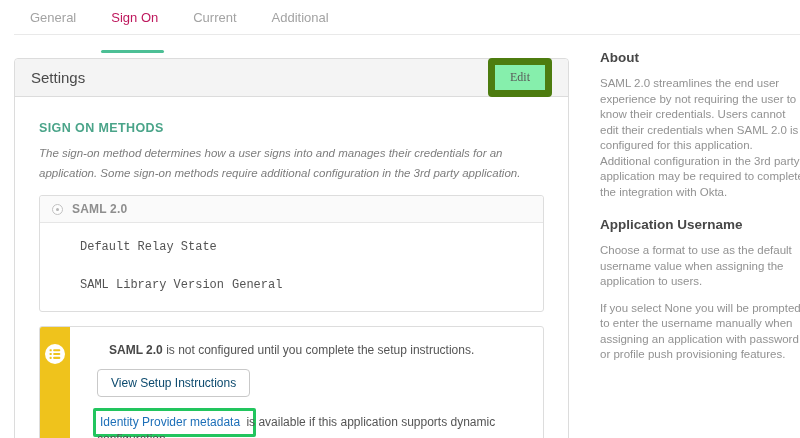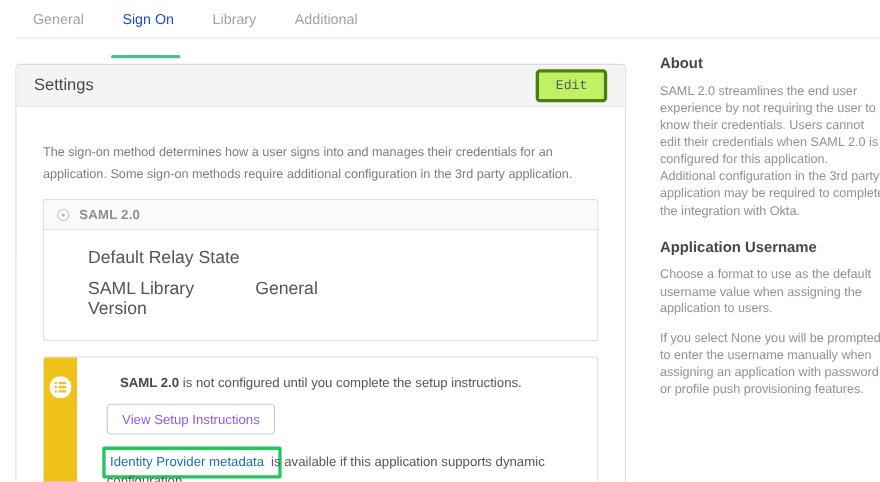--- a/index.html
+++ b/index.html
@@ -5,62 +5,62 @@
   * { margin:0; padding:0; box-sizing:border-box; }
   html,body { width:800px; height:438px; background:#ffffff; overflow:hidden;
               font-family:"Liberation Sans", sans-serif; }
   .page { position:relative; width:800px; height:438px; background:#fff; }
 
   
   .tabbar { position:absolute; left:14px; top:0; right:0; height:35px;
             border-bottom:1px solid #e9e9e9; display:flex; align-items:center; padding-left:14px; }
   .tab { position:relative; margin-right:31px; font-size:13px; color:#a3a3a3;
          cursor:pointer; padding:26px 2px; }
-  .tab.active .tab-label { color:#1d4ed8; }
+  .tab.active .tab-label { color:#be185d; }
   .tab-underline { position:absolute; left:-8px; right:-4px; bottom:-2px; height:3px;
                    background:#4cbf95; border-radius:2px; }
 
   
   .panel { position:absolute; left:14px; top:58px; width:555px; min-height:372px;
            border:1px solid #dcdcdc; border-radius:4px; background:#fff; }
   .panel-header { height:38px; background:#f4f4f4; border-bottom:1px solid #dcdcdc;
                   border-radius:4px 4px 0 0; display:flex; align-items:center; padding:0 16px; }
   .panel-title { font-size:15px; color:#4a4a4a;text-align:right; }
-  .edit-btn { margin-left:auto; background:#bef264; border:3px solid #4d7c0f; border-radius:4px;
+  .edit-btn { margin-left:auto; background:#86efac; border:7px solid #4d7c0f; border-radius:4px;
               padding:5px 15px; font-size:12px; color:#5a5a5a; cursor:pointer;
-              font-family:Liberation Mono, monospace; }
+              font-family:Liberation Serif, serif; }
   .panel-body { padding:24px 24px 0 24px; }
 
   .section-heading { color:#4aa489; font-size:12.5px; font-weight:bold; letter-spacing:0.4px; }
-  .section-desc { margin-top:8px; font-size:11.5px; color:#7d7d7d; line-height:20px; max-width:510px; }
+  .section-desc { margin-top:8px; font-size:11.5px; color:#7d7d7d; line-height:20px; max-width:510px;font-style:italic; }
 
   .accordion { margin-top:12px; border:1px solid #dddddd; border-radius:3px; background:#fff; }
   .accordion-header { background:#fafafa; padding:6px 12px; border-bottom:1px solid #e6e6e6;
                       display:flex; align-items:center; border-radius:3px 3px 0 0; cursor:pointer; }
   .radio-icon { width:11px; height:11px; border:1px solid #c2c2c2; border-radius:50%;
                 background:#fdfdfd; display:inline-block; position:relative; margin-right:9px; }
   .radio-icon::after { content:""; position:absolute; left:3px; top:3px; width:3px; height:3px;
                        border-radius:50%; background:#b5b5b5; }
   .accordion-title { font-size:12px; font-weight:bold; color:#8e8e8e; letter-spacing:0.2px; }
   .accordion-body { padding:12px 0 14px 0; }
-  .acc-row { display:flex; padding:5px 0 5px 40px; font-size:16px; color:#545454; }
-  .acc-row + .acc-row { }
+  .acc-row { display:flex; padding:5px 0 5px 40px; font-size:12px; color:#545454;font-family:Liberation Mono, monospace; }
+  .acc-row + .acc-row { margin-top:14px; }
   .acc-label { width:152px; flex:none; }
   .acc-value { color:#545454; }
 
   
   .notice { margin:14px 0 0 0; border:1px solid #dddddd; border-radius:3px; display:flex;
             min-height:112px; margin-bottom:20px; overflow:visible; }
   .notice-stripe { width:30px; flex:none; background:#efc31c; border-radius:2px 0 0 2px;
                    display:flex; justify-content:center; align-items:flex-start; padding-top:17px; }
   .notice-content { padding:16px 16px 12px 27px; flex:1; }
   .notice-line1 { font-size:12px; color:#555555;margin-left:12px; }
   .notice-line1 b { color:#484848; }
   .setup-btn { margin-top:12px; display:inline-block; background:#fff; border:1px solid #c9c9c9;
-               border-radius:4px; padding:6px 13px; font-size:12px; color:#8b5cf6; cursor:pointer;
+               border-radius:4px; padding:6px 13px; font-size:12px; color:#0c4a6e; cursor:pointer;
                font-family:"Liberation Sans", sans-serif; }
   .metadata-line { margin-top:15px; font-size:12px; color:#555555; }
   .annotation { display:inline-block; border:3px solid #22c55e; border-radius:2px;
                 padding:4px 13px 5px 4px; margin:-4px -13px -5px -4px; }
   .idp-link { color:#1d6fb8; cursor:pointer; }
 
   
   .sidebar { position:absolute; left:600px; top:50px; width:205px; }
   .side-heading { font-size:13.5px; font-weight:bold; color:#474747; }
   .side-para { margin-top:11px; font-size:11.5px; color:#929292; line-height:15.5px; }
@@ -73,34 +73,35 @@
 
   <nav class="tabbar">
     <div class="tab">
       <span class="tab-label">General</span>
     </div>
     <div class="tab active">
       <span class="tab-label">Sign On</span>
       <span class="tab-underline"></span>
     </div>
     <div class="tab">
-      <span class="tab-label">Library</span>
+      <span class="tab-label">Current</span>
     </div>
     <div class="tab">
       <span class="tab-label">Additional</span>
     </div>
   </nav>
 
   <section class="panel">
     <div class="panel-header">
       <span class="panel-title">Settings</span>
       <button class="edit-btn">Edit</button>
     </div>
 
     <div class="panel-body">
+      <div class="section-heading">SIGN ON METHODS</div>
       <p class="section-desc">The sign-on method determines how a user signs into and manages their credentials for an application. Some sign-on methods require additional configuration in the 3rd party application.</p>
 
       <div class="accordion">
         <div class="accordion-header">
           <span class="radio-icon"></span>
           <span class="accordion-title">SAML 2.0</span>
         </div>
         <div class="accordion-body">
           <div class="acc-row">
             <span class="acc-label">Default Relay State</span>

